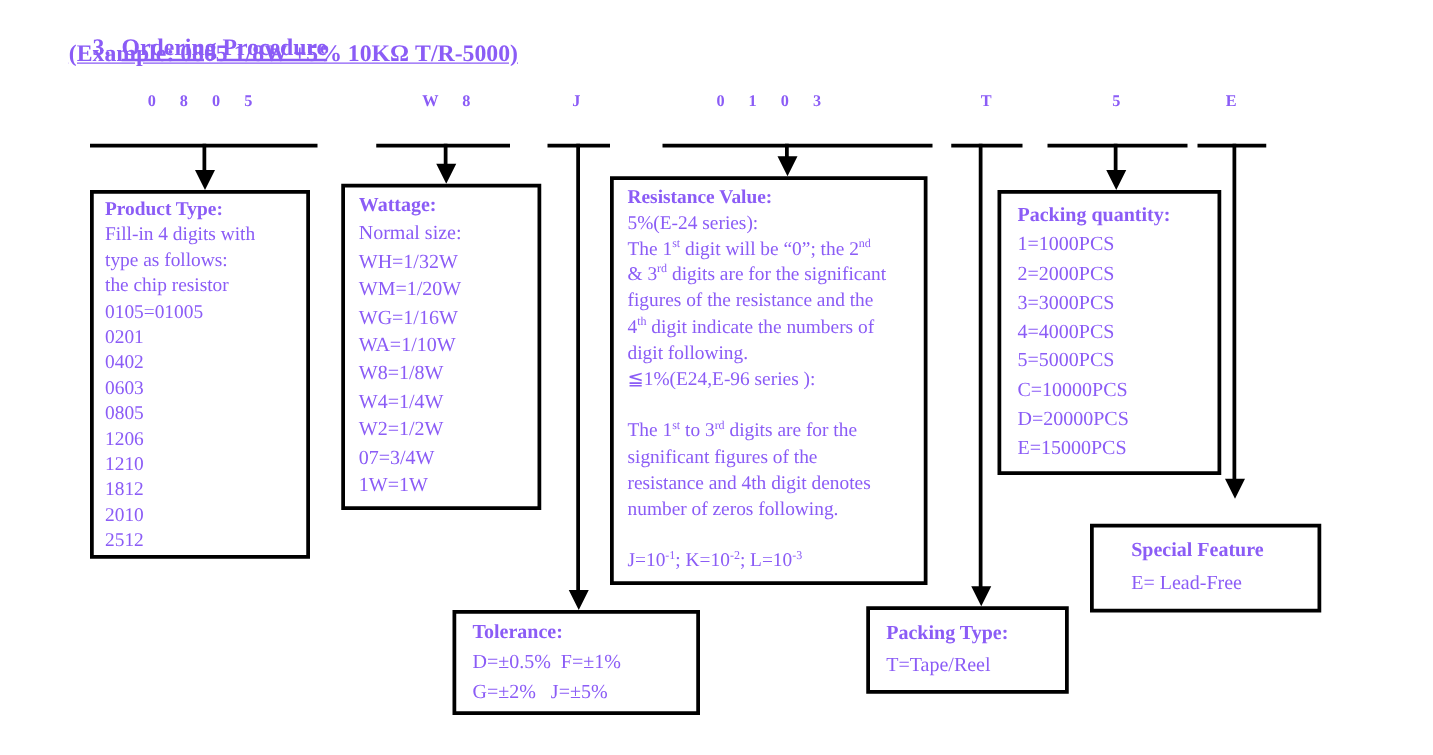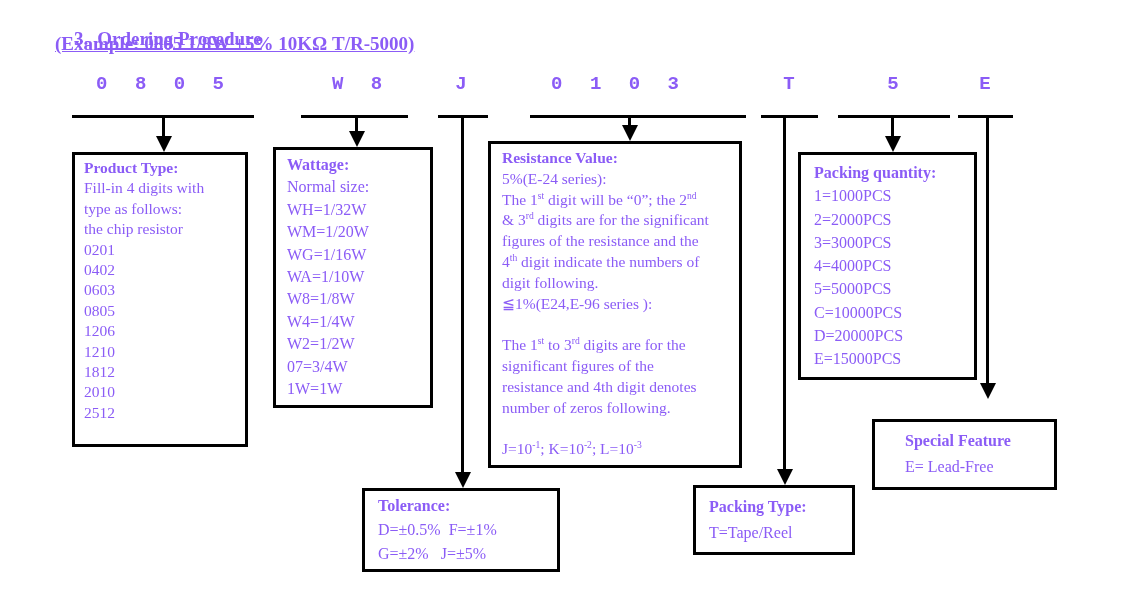--- a/index.html
+++ b/index.html
@@ -8,21 +8,21 @@
     position:relative; width:1146px; height:604px; background:#ffffff;
     color:#8b5cf6; font-family:"Liberation Serif","DejaVu Serif",serif; overflow:hidden;
   }
   .heading { position:absolute; left:55px; top:6px; font-size:19px; font-weight:bold; white-space:pre; }
   .h-num { margin-right:9px; }
   .h-title { text-decoration:underline; text-decoration-thickness:2px; text-underline-offset:3px; }
   .example { position:absolute; left:55px; top:33px; font-size:19px; font-weight:bold;text-decoration:underline; }
 
   .code-seg {
     position:absolute; top:73px; transform:translateX(-50%);
-    font-size:19px; font-weight:bold; letter-spacing:8px; white-space:pre;font-family:Liberation Mono, monospace;
+    font-size:13px; font-weight:bold; letter-spacing:8px; white-space:pre;
   }
   .seg1{left:164px} .seg2{left:361px} .seg3{left:465px} .seg4{left:619px}
   .seg5{left:793px} .seg6{left:897px} .seg7{left:989px}
 
   .hline { position:absolute; top:115px; height:3px; background:#000; }
   .hl1{left:72px;  width:182px}
   .hl2{left:301px; width:107px}
   .hl3{left:438px; width:50px}
   .hl4{left:530px; width:216px}
   .hl5{left:761px; width:57px}
@@ -103,20 +103,21 @@
   <div class="arrow ar5"></div>
   <div class="arrow ar6"></div>
   <div class="arrow ar7"></div>
 
   <div class="box b-product">
     <div class="bt">Product Type:</div>
     <div>
         <div class="ln">Fill-in 4 digits with</div>
         <div class="ln">type as follows:</div>
         <div class="ln">the chip resistor</div>
+        <div class="ln">0105=01005</div>
         <div class="ln">0201</div>
         <div class="ln">0402</div>
         <div class="ln">0603</div>
         <div class="ln">0805</div>
         <div class="ln">1206</div>
         <div class="ln">1210</div>
         <div class="ln">1812</div>
         <div class="ln">2010</div>
         <div class="ln">2512</div>
       </div>

